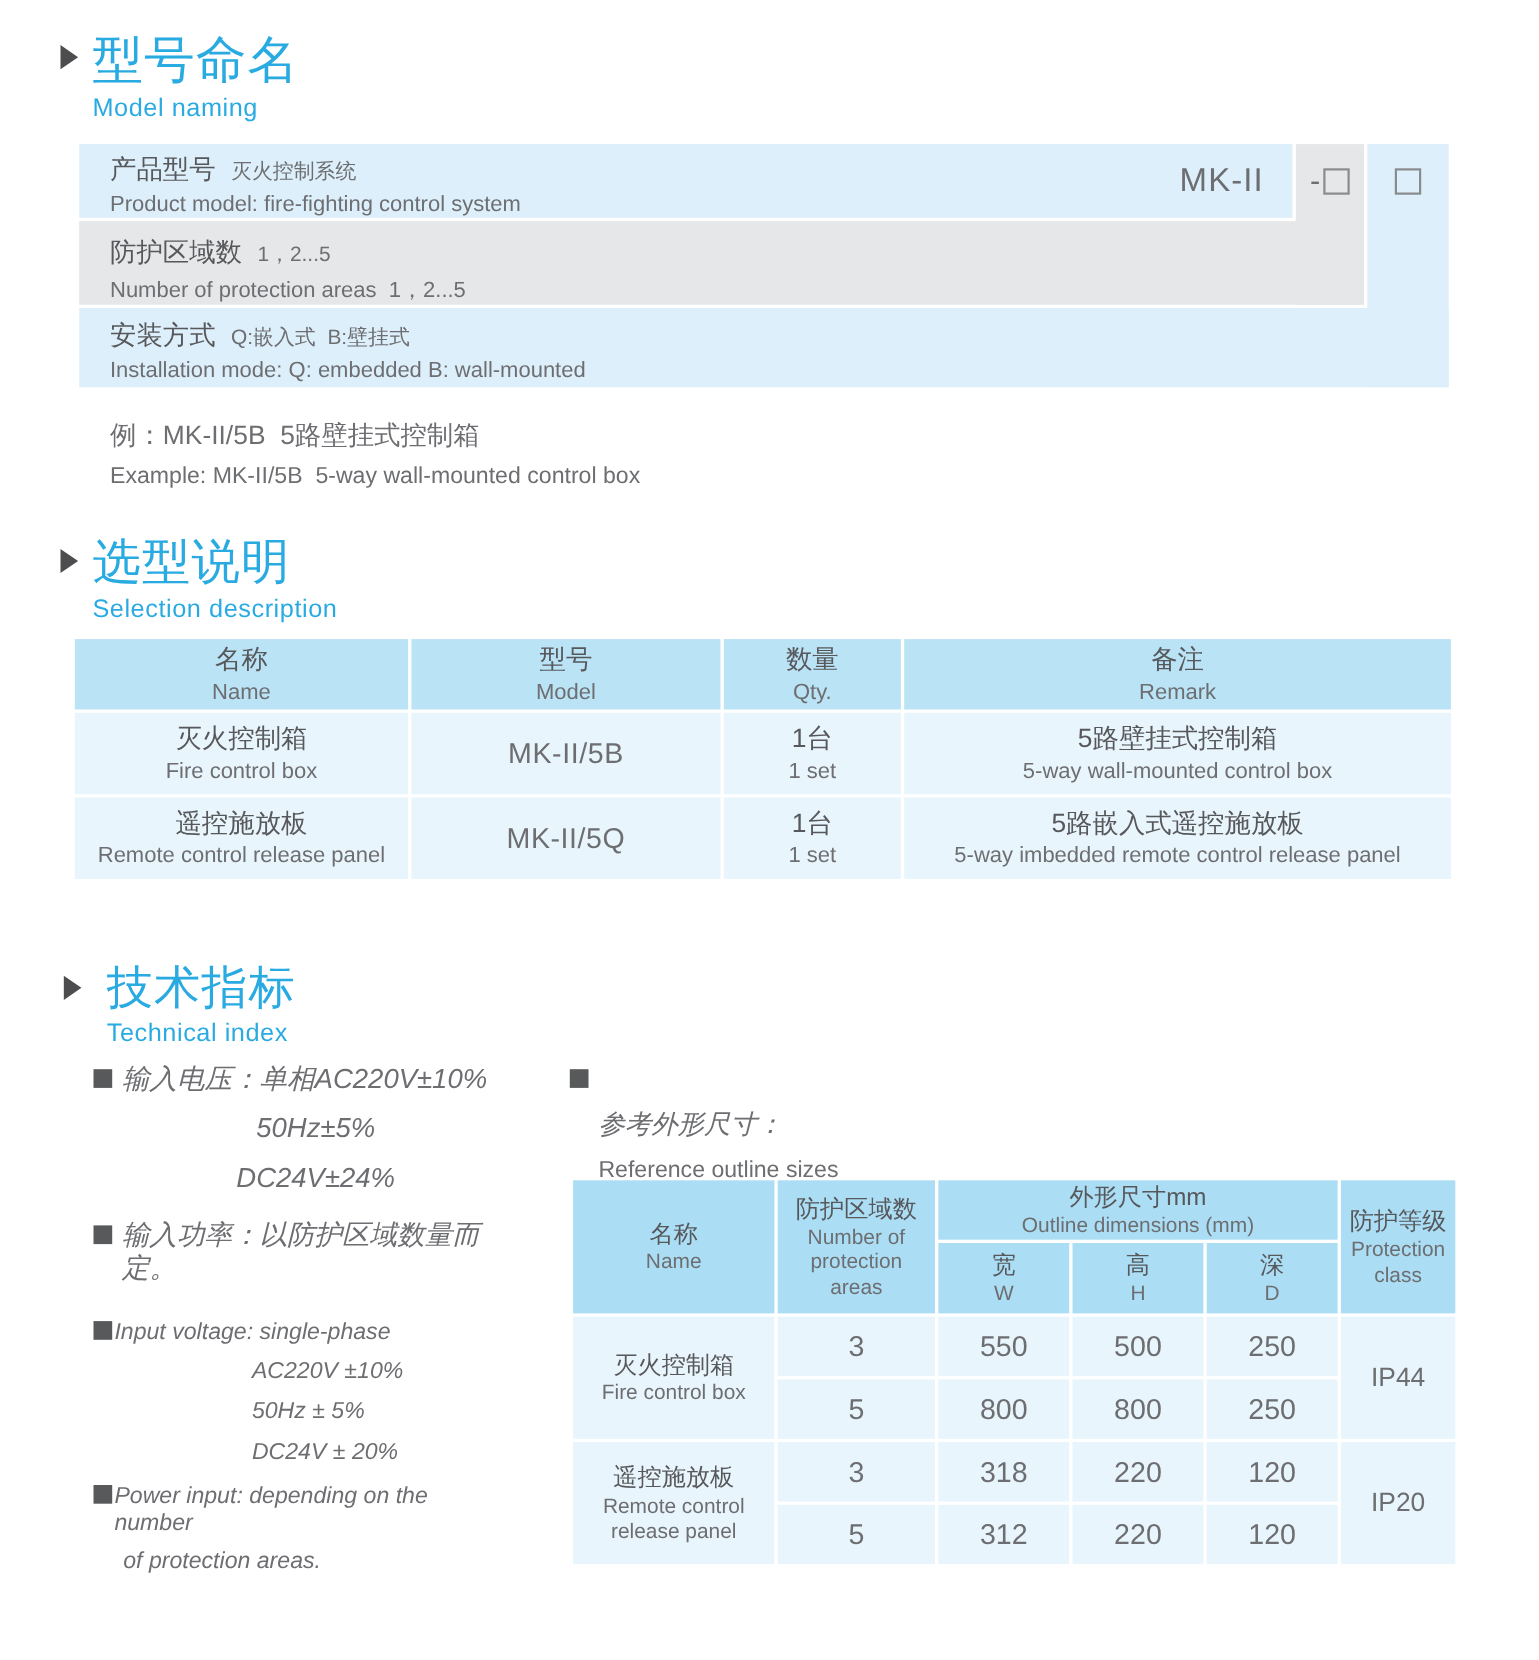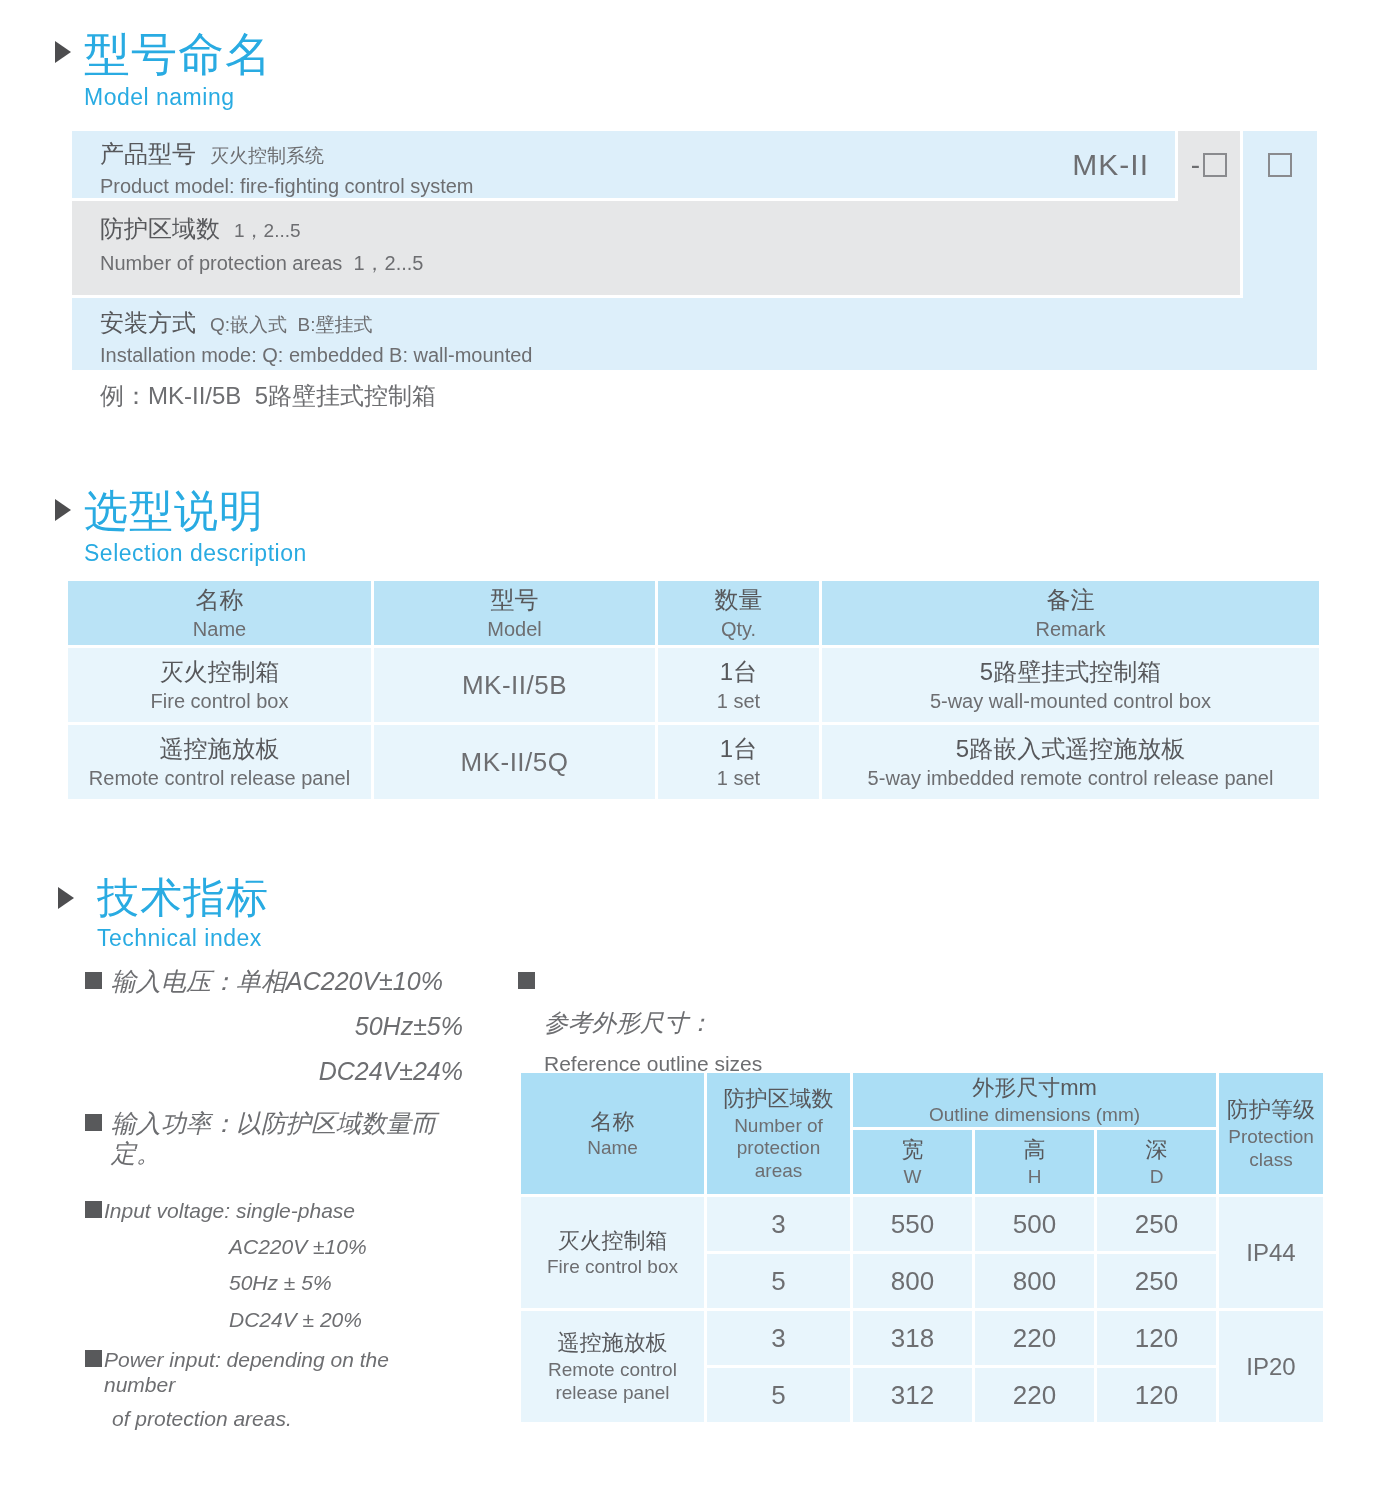--- a/index.html
+++ b/index.html
@@ -12,21 +12,21 @@
   .sec-header { position:absolute; display:flex; align-items:flex-start; }
   .tri { width:0; height:0; border-left:16px solid #4d4d4f; border-top:11px solid transparent;
          border-bottom:11px solid transparent; margin-top:13px; margin-right:13px; flex:0 0 auto; }
   .sec-title { font-size:44px; line-height:1.15; color:#29abe2; letter-spacing:1px; }
   .sec-sub { font-size:23px; color:#29abe2; margin-top:3px; letter-spacing:0.5px; }
 
   
   .naming { position:absolute; left:72px; top:131px; width:1245px; height:221px; }
   .nrow { position:relative; background:#ddeffa; padding-left:28px; }
   .nrow1 { width:1103px; height:67px; padding-top:7px; }
-  .nrow2 { width:1168px; height:94px; background:#e6e7e8; margin-top:3px; padding-top:12px; }
+  .nrow2 { width:1168px; height:76px; background:#e6e7e8; margin-top:3px; padding-top:12px; }
   .nrow3 { width:1245px; height:72px; margin-top:3px; padding-top:9px; }
   .zh-label { font-size:24px; color:#57585b; }
   .zh-desc  { font-size:19px; color:#6d6e71; margin-left:14px; }
   .en-line  { font-size:20px; color:#6d6e71; margin-top:5px; }
   .mk-code { position:absolute; right:26px; top:50%; transform:translateY(-50%);
              font-size:30px; color:#6d6e71; letter-spacing:1px; }
   .ncol { position:absolute; top:0; }
   .ncol-gray { left:1106px; width:62px; height:146px; background:#e6e7e8; }
   .ncol-blue { left:1171px; width:74px; height:221px; background:#ddeffa; }
   .slot-wrap { height:67px; display:flex; align-items:center; justify-content:center; }
@@ -49,21 +49,21 @@
   .sel-td { background:#e8f5fc; height:74px; }
   .model-text { font-size:26px; color:#6d6e71; letter-spacing:0.5px; }
 
   
   .bullets-left { position:absolute; left:85px; top:966px; width:378px; }
   .brow { display:flex; align-items:flex-start;font-style:italic; }
   .sq { flex:0 0 auto; width:17px; height:17px; background:#58595b; margin-top:6px; margin-right:9px; }
   .sq-en { margin-right:2px; margin-top:3px; }
   .btext { flex:1 1 auto; }
   .zh25 { font-size:25px; color:#6d6e71; line-height:1.2; }
-  .zh-sub { margin-top:15px; text-align:right; }
+  .zh-sub { margin-top:15px; text-align:center; }
   .en21 { font-size:21px; color:#6d6e71; line-height:1.2; }
   .en-sub { margin-top:11px; margin-left:125px; }
   .mt-b2 { margin-top:22px; }
   .mt-b3 { margin-top:30px; }
   .mt-b4 { margin-top:15px; }
   .cont-line { margin-top:9px; margin-left:8px; }
 
   .right-block { position:absolute; left:518px; top:966px; }
   .ref-en { font-size:21px; color:#6d6e71; margin-top:14px; margin-left:26px; }
 
@@ -119,20 +119,21 @@
     </div>
     <div class="ncol ncol-blue">
       <div class="slot-wrap">
         <span class="slot-box"></span>
       </div>
     </div>
   </div>
 
   <div class="example">
     <div class="example-zh pre">例：MK-II/5B  5路壁挂式控制箱</div>
+    <div class="example-en pre">Example: MK-II/5B  5-way wall-mounted control box</div>
   </div>
 
   <div class="sec-header" style="left:55px; top:486px;">
     <span class="tri"></span>
     <div>
       <div class="sec-title">选型说明</div>
       <div class="sec-sub">Selection description</div>
     </div>
   </div>
 

